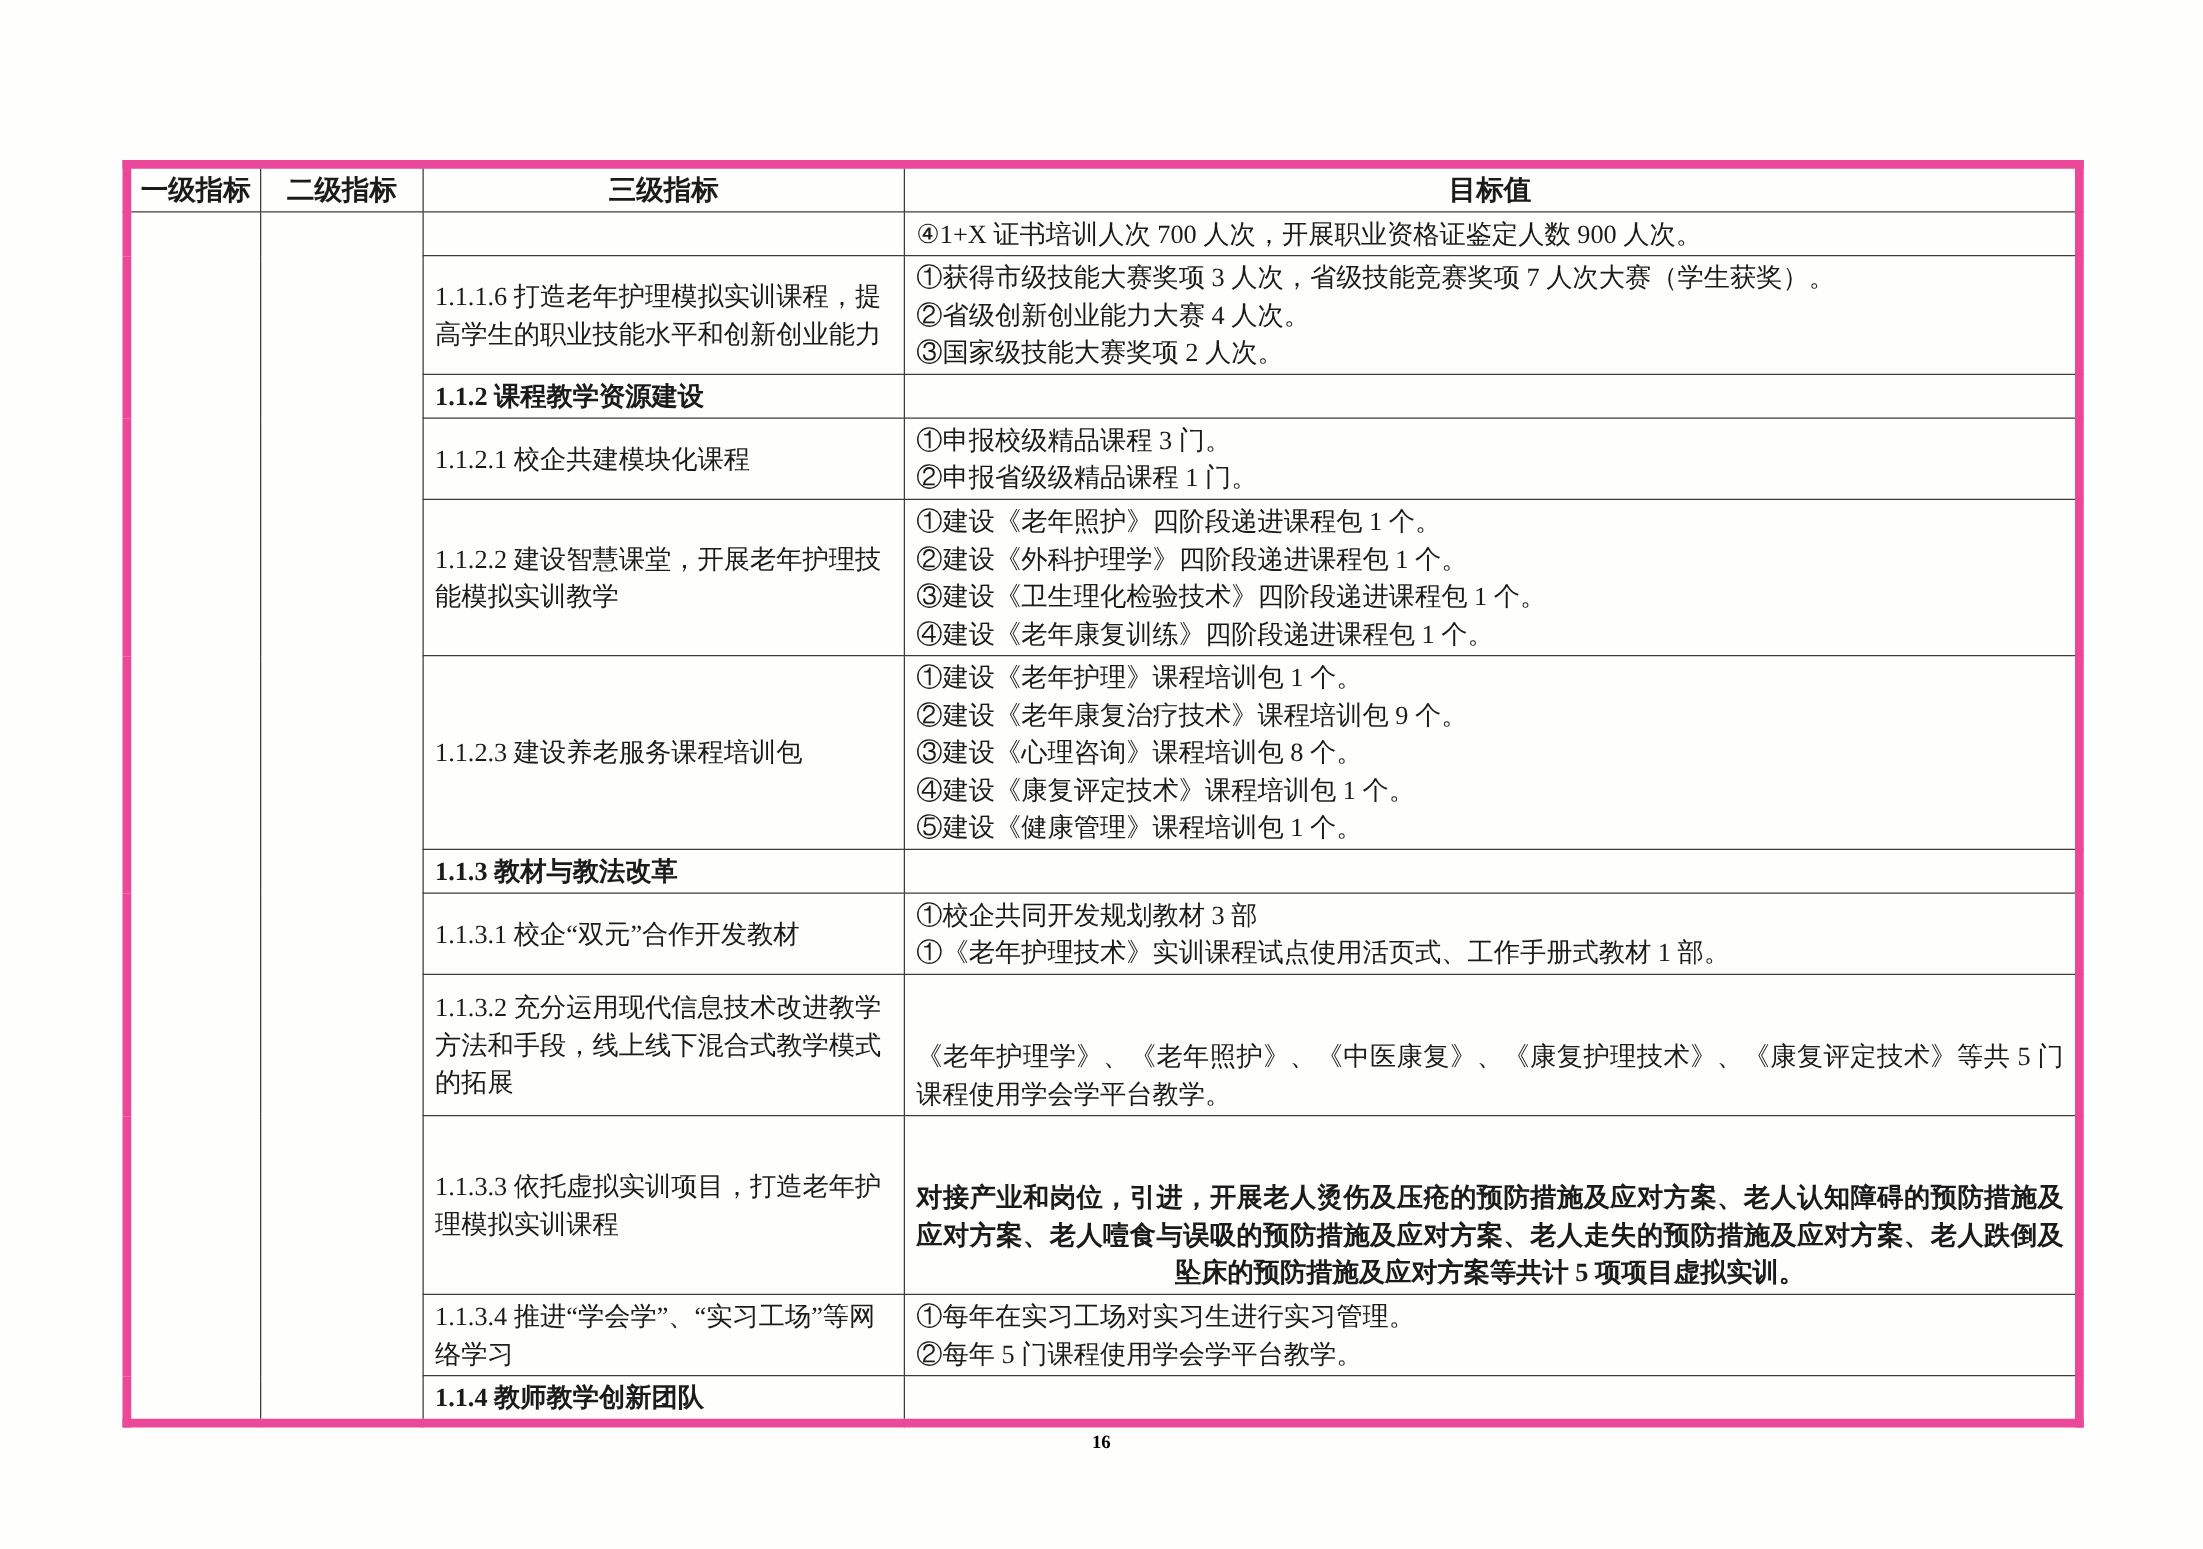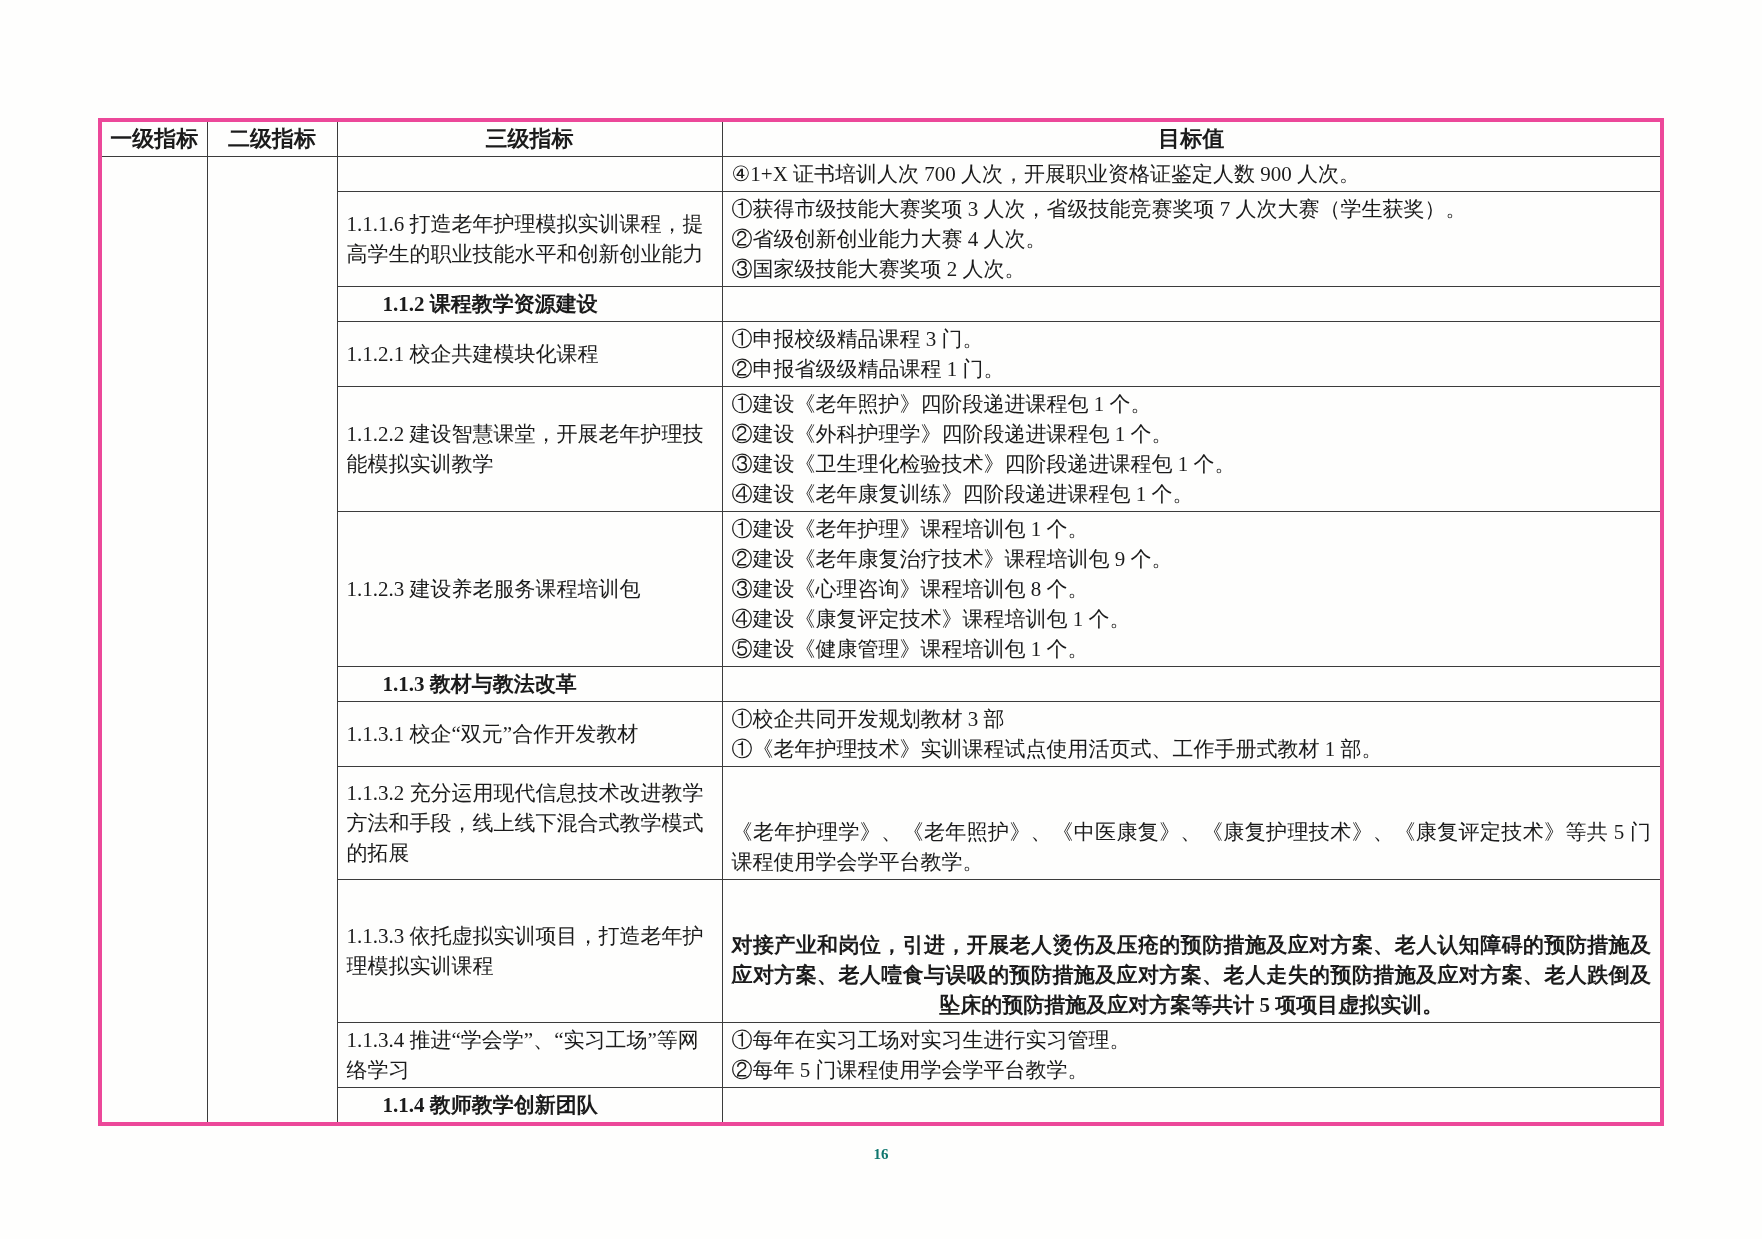--- a/index.html
+++ b/index.html
@@ -6,51 +6,51 @@
   .page {
     position:relative;
     width:1762px; height:1239px;
     background:#fefefdff;
     background-color:#fefefd;
     font-family:"Liberation Serif","DejaVu Serif",serif;
     color:#1b1b1b;
     overflow:hidden;
   }
   table.indicators {
-    position:absolute; left:98px; top:118px;
+    position:absolute; left:98px; top:128px;
     width:1562px;
     border-collapse:collapse;
     table-layout:fixed;
-    border:4px solid #ec4899;
+    border:7px solid #ec4899;
   }
   table.indicators th, table.indicators td {
     border:1px solid #3c3c3c;
     padding:2px 9px;
     font-size:21px;
     line-height:30px;
     vertical-align:middle;
     word-break:break-all;
   }
   table.indicators th {
     font-weight:bold;
     text-align:center;
     font-size:22px;
     padding:2px 4px;
     height:30px;
   }
   .ind { text-align:left; }
-  .ind.bold { font-weight:bold;margin-left:36px; }
+  .ind.bold { font-weight:bold; }
   .tline { text-align:left; }
   .para { text-align:justify;margin-top:48px; }
   .para.center-last { text-align:justify; text-align-last:center;font-weight:bold; }
   .pagenum {
     position:absolute; left:0; right:0; top:1146px;
     text-align:center;
     font-size:15px; font-weight:bold;
-    color:#0f766e;
+    color:#000000;
   }
 </style>
 </head>
 <body>
 
 <div class="page">
 
   <table class="indicators">
     <colgroup>
       <col style="width:107px">

